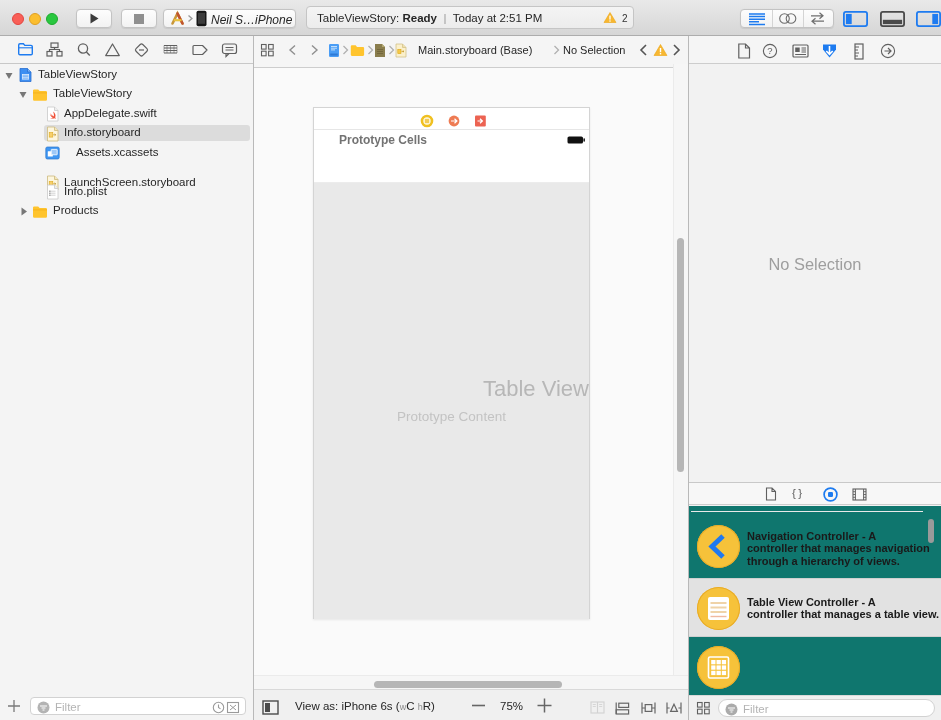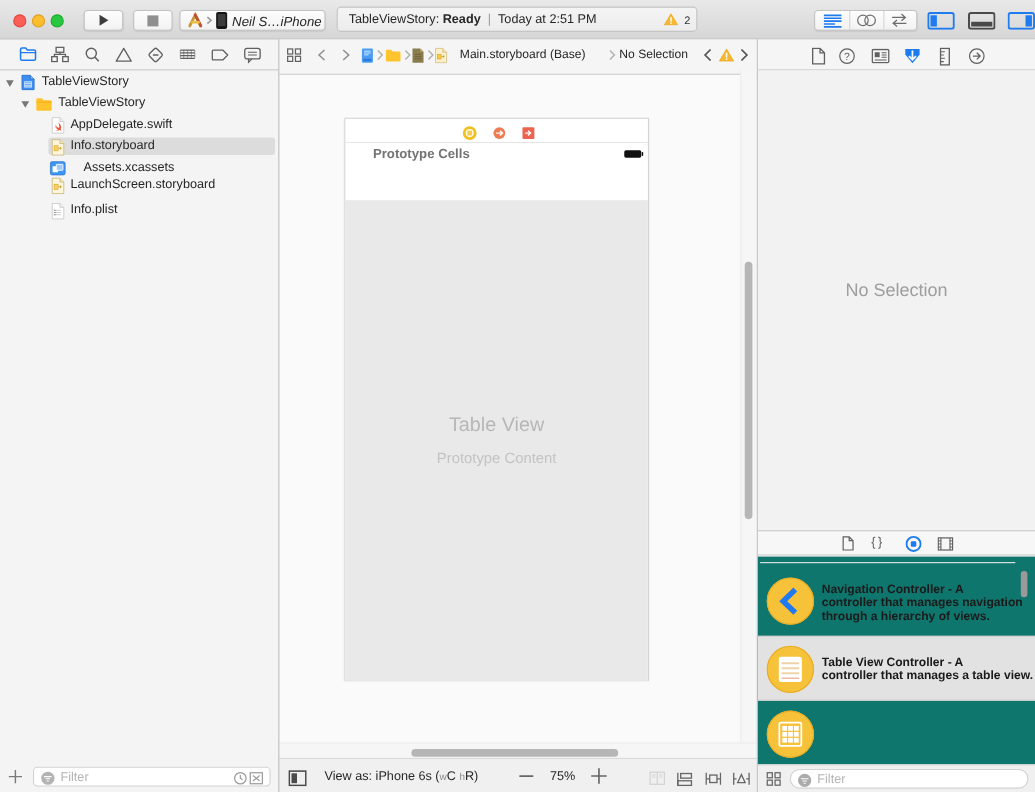--- a/index.html
+++ b/index.html
@@ -204,40 +204,50 @@
 
     <div class="abs trow" style="top:78px;">
       <svg class="abs" style="left:45px;top:2.5px;" width="15" height="14" viewBox="0 0 15 14">
         <rect x="0.8" y="1" width="13.4" height="12" rx="1.5" fill="#3f96f2" stroke="#2a76cc" stroke-width="0.7"></rect>
         <rect x="2.8" y="5.2" width="5" height="5.4" rx="0.4" fill="#fff"></rect>
         <rect x="6.2" y="3.4" width="6" height="5.4" rx="0.4" fill="#9ec8f7" stroke="#fff" stroke-width="0.8"></rect>
       </svg>
       <span class="lbl" style="left:64px;margin-left:12px;">Assets.xcassets</span>
     </div>
 
-    <div class="abs trow" style="top:94px;padding-left:20px;">
+    <div class="abs trow" style="top:108px;padding-left:20px;">
       <svg class="abs" style="left:46px;top:1.5px;" width="13" height="16" viewBox="0 0 13 16">
         <path d="M1.5 1 h7 l3.5 3.5 v10.5 h-10.5 Z" fill="#fdf6dd" stroke="#cbb97e" stroke-width="0.8"></path>
         <path d="M8.5 1 v3.5 h3.5" fill="#f4e7b7" stroke="#cbb97e" stroke-width="0.8"></path>
         <rect x="3.2" y="6.5" width="3.6" height="4.6" fill="#f8d06a" stroke="#dca81f" stroke-width="0.6"></rect>
         <path d="M7.2 8.8 h2.2 M8.6 7.8 l1.2 1 -1.2 1" stroke="#b98a10" stroke-width="0.7" fill="none"></path>
       </svg>
       <span class="lbl" style="left:64px;">LaunchScreen.storyboard</span>
     </div>
 
     <div class="abs trow" style="top:117px;padding-left:42px;">
       <svg class="abs" style="left:46px;top:1.5px;" width="13" height="16" viewBox="0 0 13 16">
         <path d="M1.5 1 h7 l3.5 3.5 v10.5 h-10.5 Z" fill="#fff" stroke="#c9c9c9" stroke-width="0.8"></path>
         <path d="M8.5 1 v3.5 h3.5" fill="#eee" stroke="#c9c9c9" stroke-width="0.8"></path>
         <path d="M3 7.2h6.5M3 9.2h6.5M3 11.2h6.5" stroke="#c6c6c6" stroke-width="0.8"></path>
         <path d="M3 7.2h1.6M3 9.2h1.6M3 11.2h1.6" stroke="#8f8f8f" stroke-width="0.9"></path>
       </svg>
       <span class="lbl" style="left:64px;">Info.plist</span>
     </div>
 
+    <div class="abs trow" style="top:136.5px;">
+      <svg class="abs" style="left:20px;top:5px;" width="8" height="9" viewBox="0 0 8 9">
+          <path d="M1.5 0.5 L7 4.5 L1.5 8.5 Z" fill="#777"></path>
+        </svg>
+      <svg class="abs" style="left:32px;top:2.5px;" width="16" height="14" viewBox="0 0 16 14">
+        <path d="M1 2.6 q0-1.2 1.2-1.2 h4 l1.4 1.7 h6.2 q1.2 0 1.2 1.2 v7.2 q0 1.2 -1.2 1.2 h-11.6 q-1.2 0 -1.2 -1.2 Z" fill="#ffc42d"></path>
+        <path d="M1 4.9 h14" stroke="#f3ad18" stroke-width="0.8"></path>
+      </svg>
+      <span class="lbl" style="left:53px;">Products</span>
+    </div>
   </div>
 
   <div class="abs" id="lbottom">
     <svg class="abs" style="left:7px;top:7px;" width="14" height="14" viewBox="0 0 14 14">
         <path d="M7 1v12M1 7h12" stroke="#7a7a7a" stroke-width="1.3"></path>
       </svg>
     <div class="abs field" style="left:30px;top:5px;width:216px;height:18px;">
       <svg width="13" height="13" viewBox="0 0 13 13" style="position:absolute;left:6px;top:2.5px;">
           <circle cx="6.5" cy="6.5" r="6" fill="#b3b3b3"></circle>
           <path d="M3 5 h7 M4.5 7 h4 M5.5 9 h2" stroke="#fff" stroke-width="1"></path>
@@ -328,21 +338,21 @@
         <rect x="56" y="2.6" width="10.8" height="10.8" rx="1" fill="#ec6352"></rect>
           <path d="M58.5 8h5M61 5.8l2.4 2.2L61 10.2" stroke="#fff" stroke-width="1.2" fill="none"></path>
       </svg>
     </div>
     <span style="position:absolute;left:13px;top:25px;font-size:12px;font-weight:bold;color:#737373;margin-left:12px;">Prototype Cells</span>
     <svg width="18" height="8" viewBox="0 0 18 8" style="position:absolute;right:4px;top:27.5px;">
       <rect x="0.5" y="0.5" width="15.5" height="7" rx="1.6" fill="#111"></rect>
       <rect x="16.4" y="2.2" width="1.5" height="3.6" rx="0.7" fill="#111"></rect>
     </svg>
     <div class="table">
-      <div style="position:absolute;left:0;top:193px;width:100%;text-align:center;font-size:18px;color:#b7b7b7;">Table View</div>
+      <div style="position:absolute;left:0;top:193px;width:100%;text-align:right;font-size:22px;color:#b7b7b7;">Table View</div>
       <div style="position:absolute;left:0;top:226px;width:100%;text-align:center;font-size:13.5px;color:#c3c3c3;">Prototype Content</div>
     </div>
   </div>
 
   <div class="abs" style="left:419px;top:28px;width:15px;height:611px;background:#f6f6f6;border-left:1px solid #ebebeb;"></div>
   <div class="abs" style="left:0;top:639px;width:434px;height:14px;background:#f6f6f6;border-top:1px solid #ebebeb;"></div>
 
   <div class="abs" style="left:423px;top:202px;width:7px;height:234px;border-radius:4px;background:#b6b6b6;"></div>
   <div class="abs" style="left:120px;top:645px;width:188px;height:7px;border-radius:4px;background:#b6b6b6;"></div>
 

